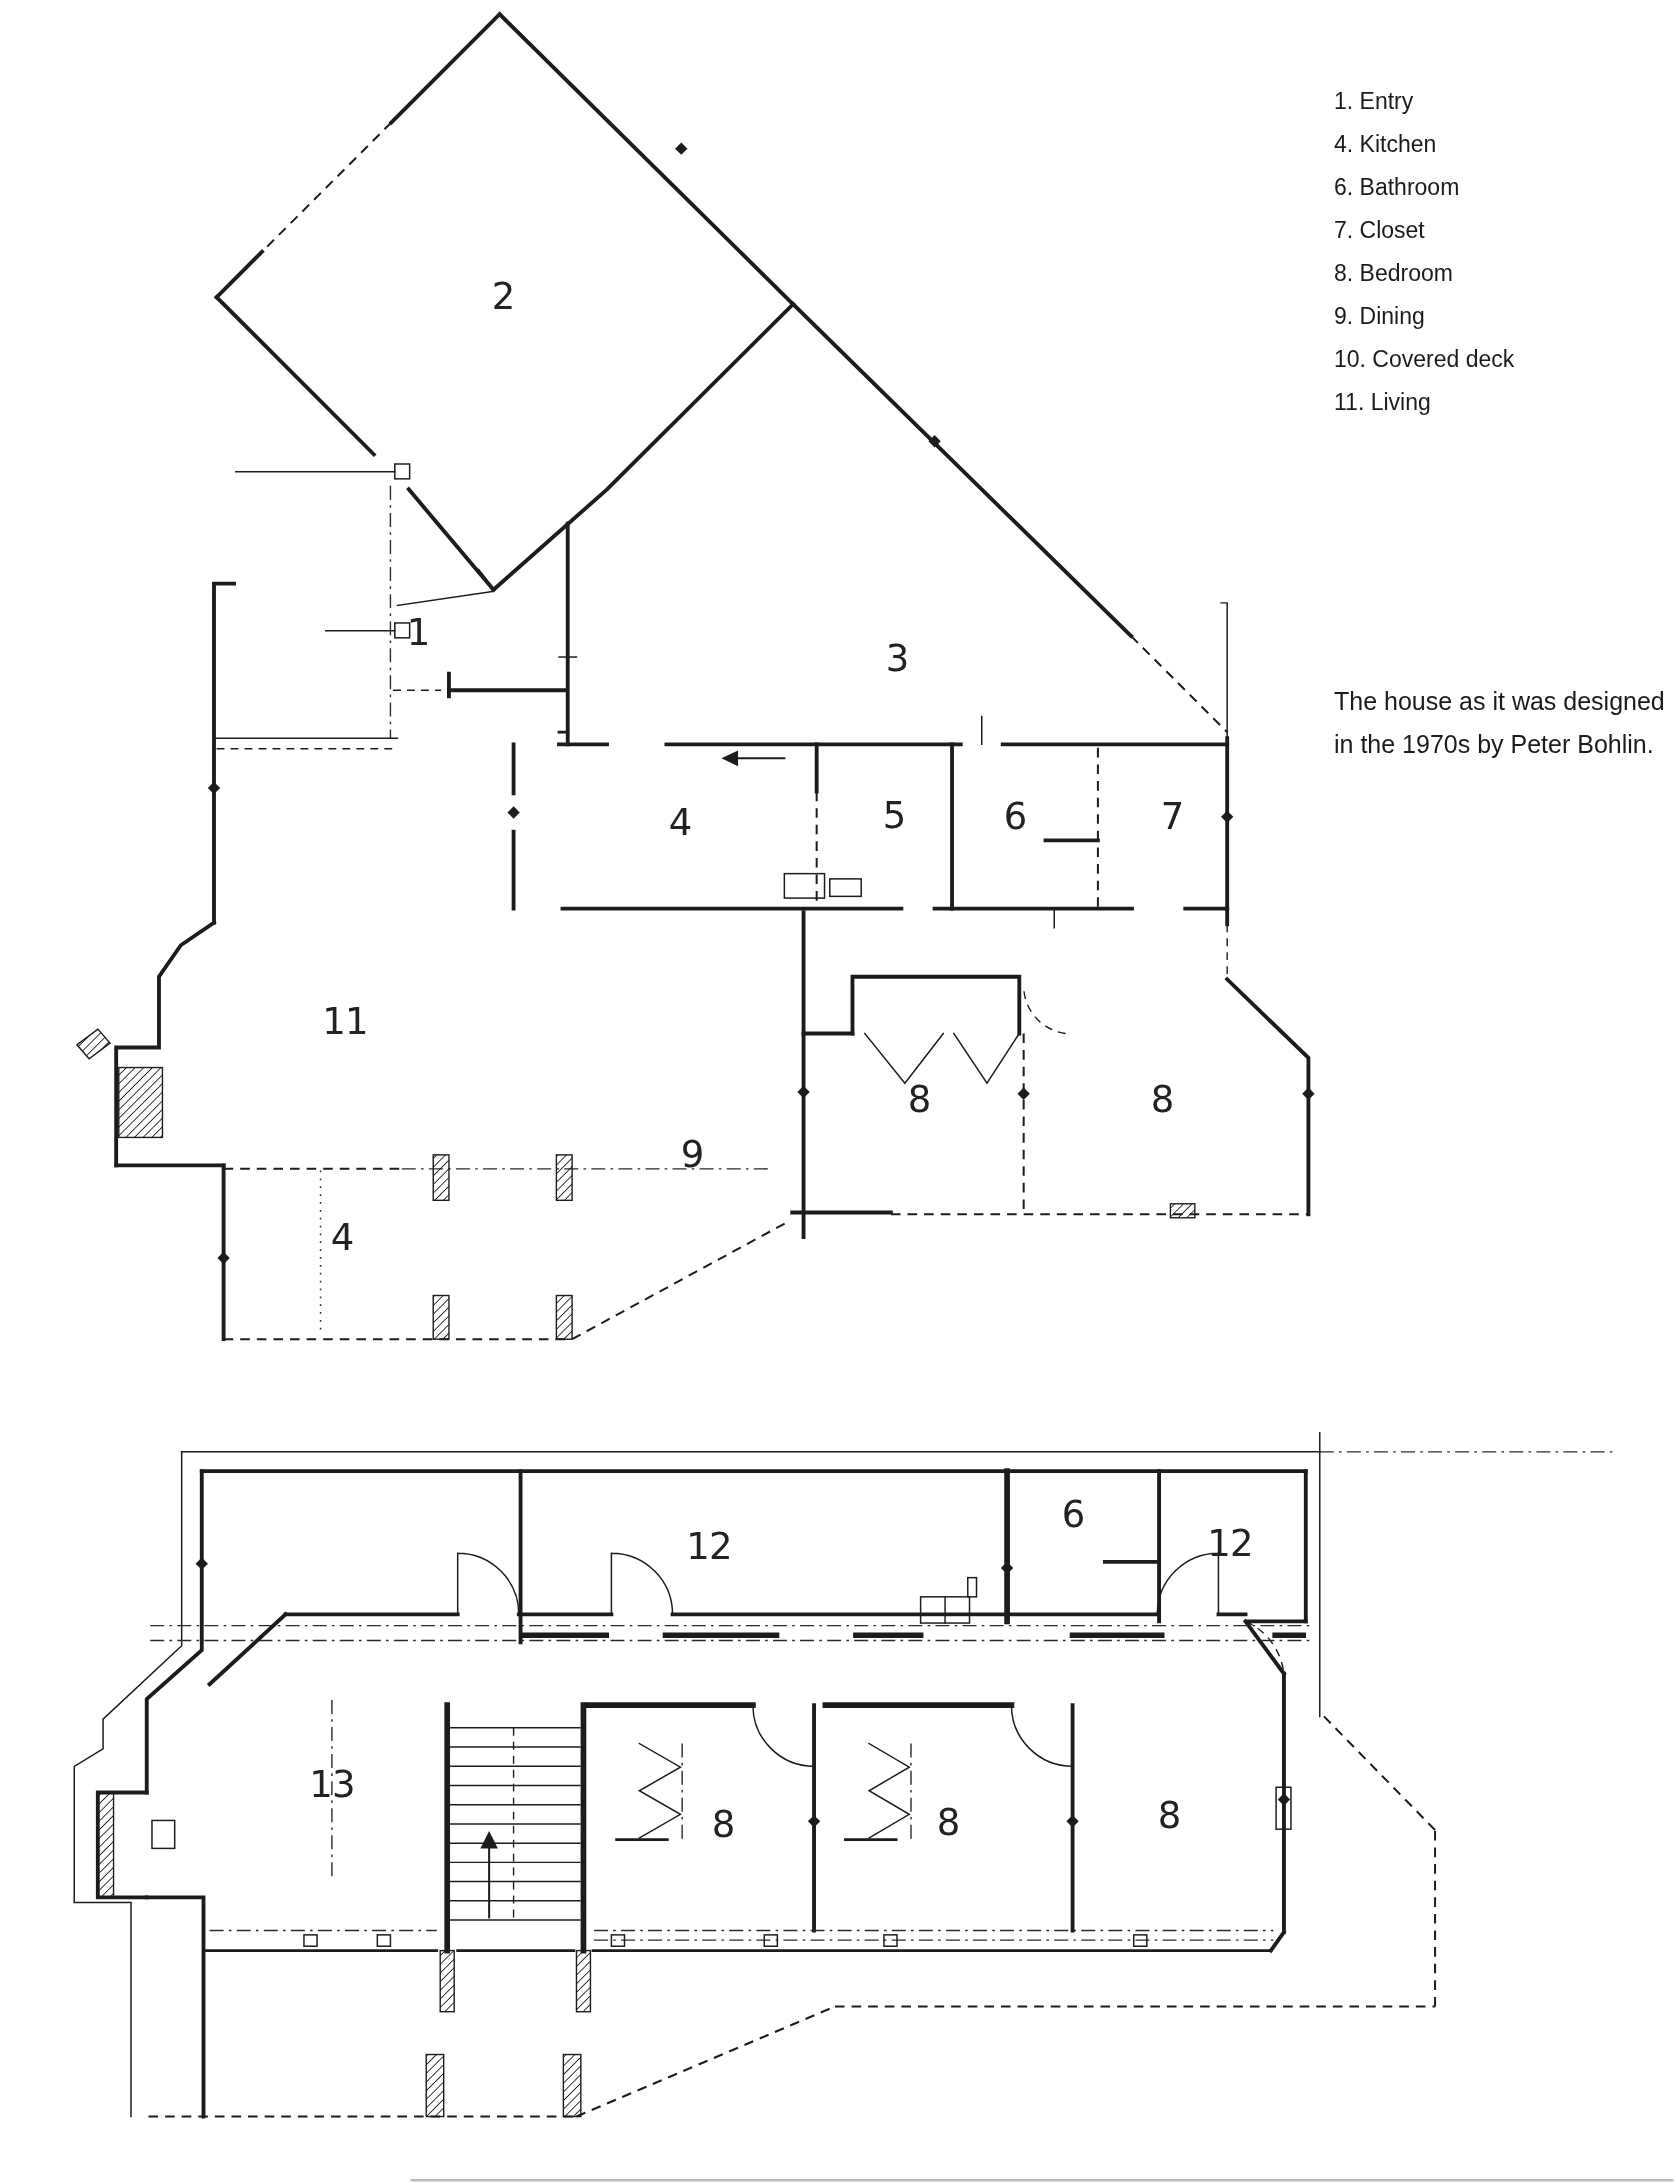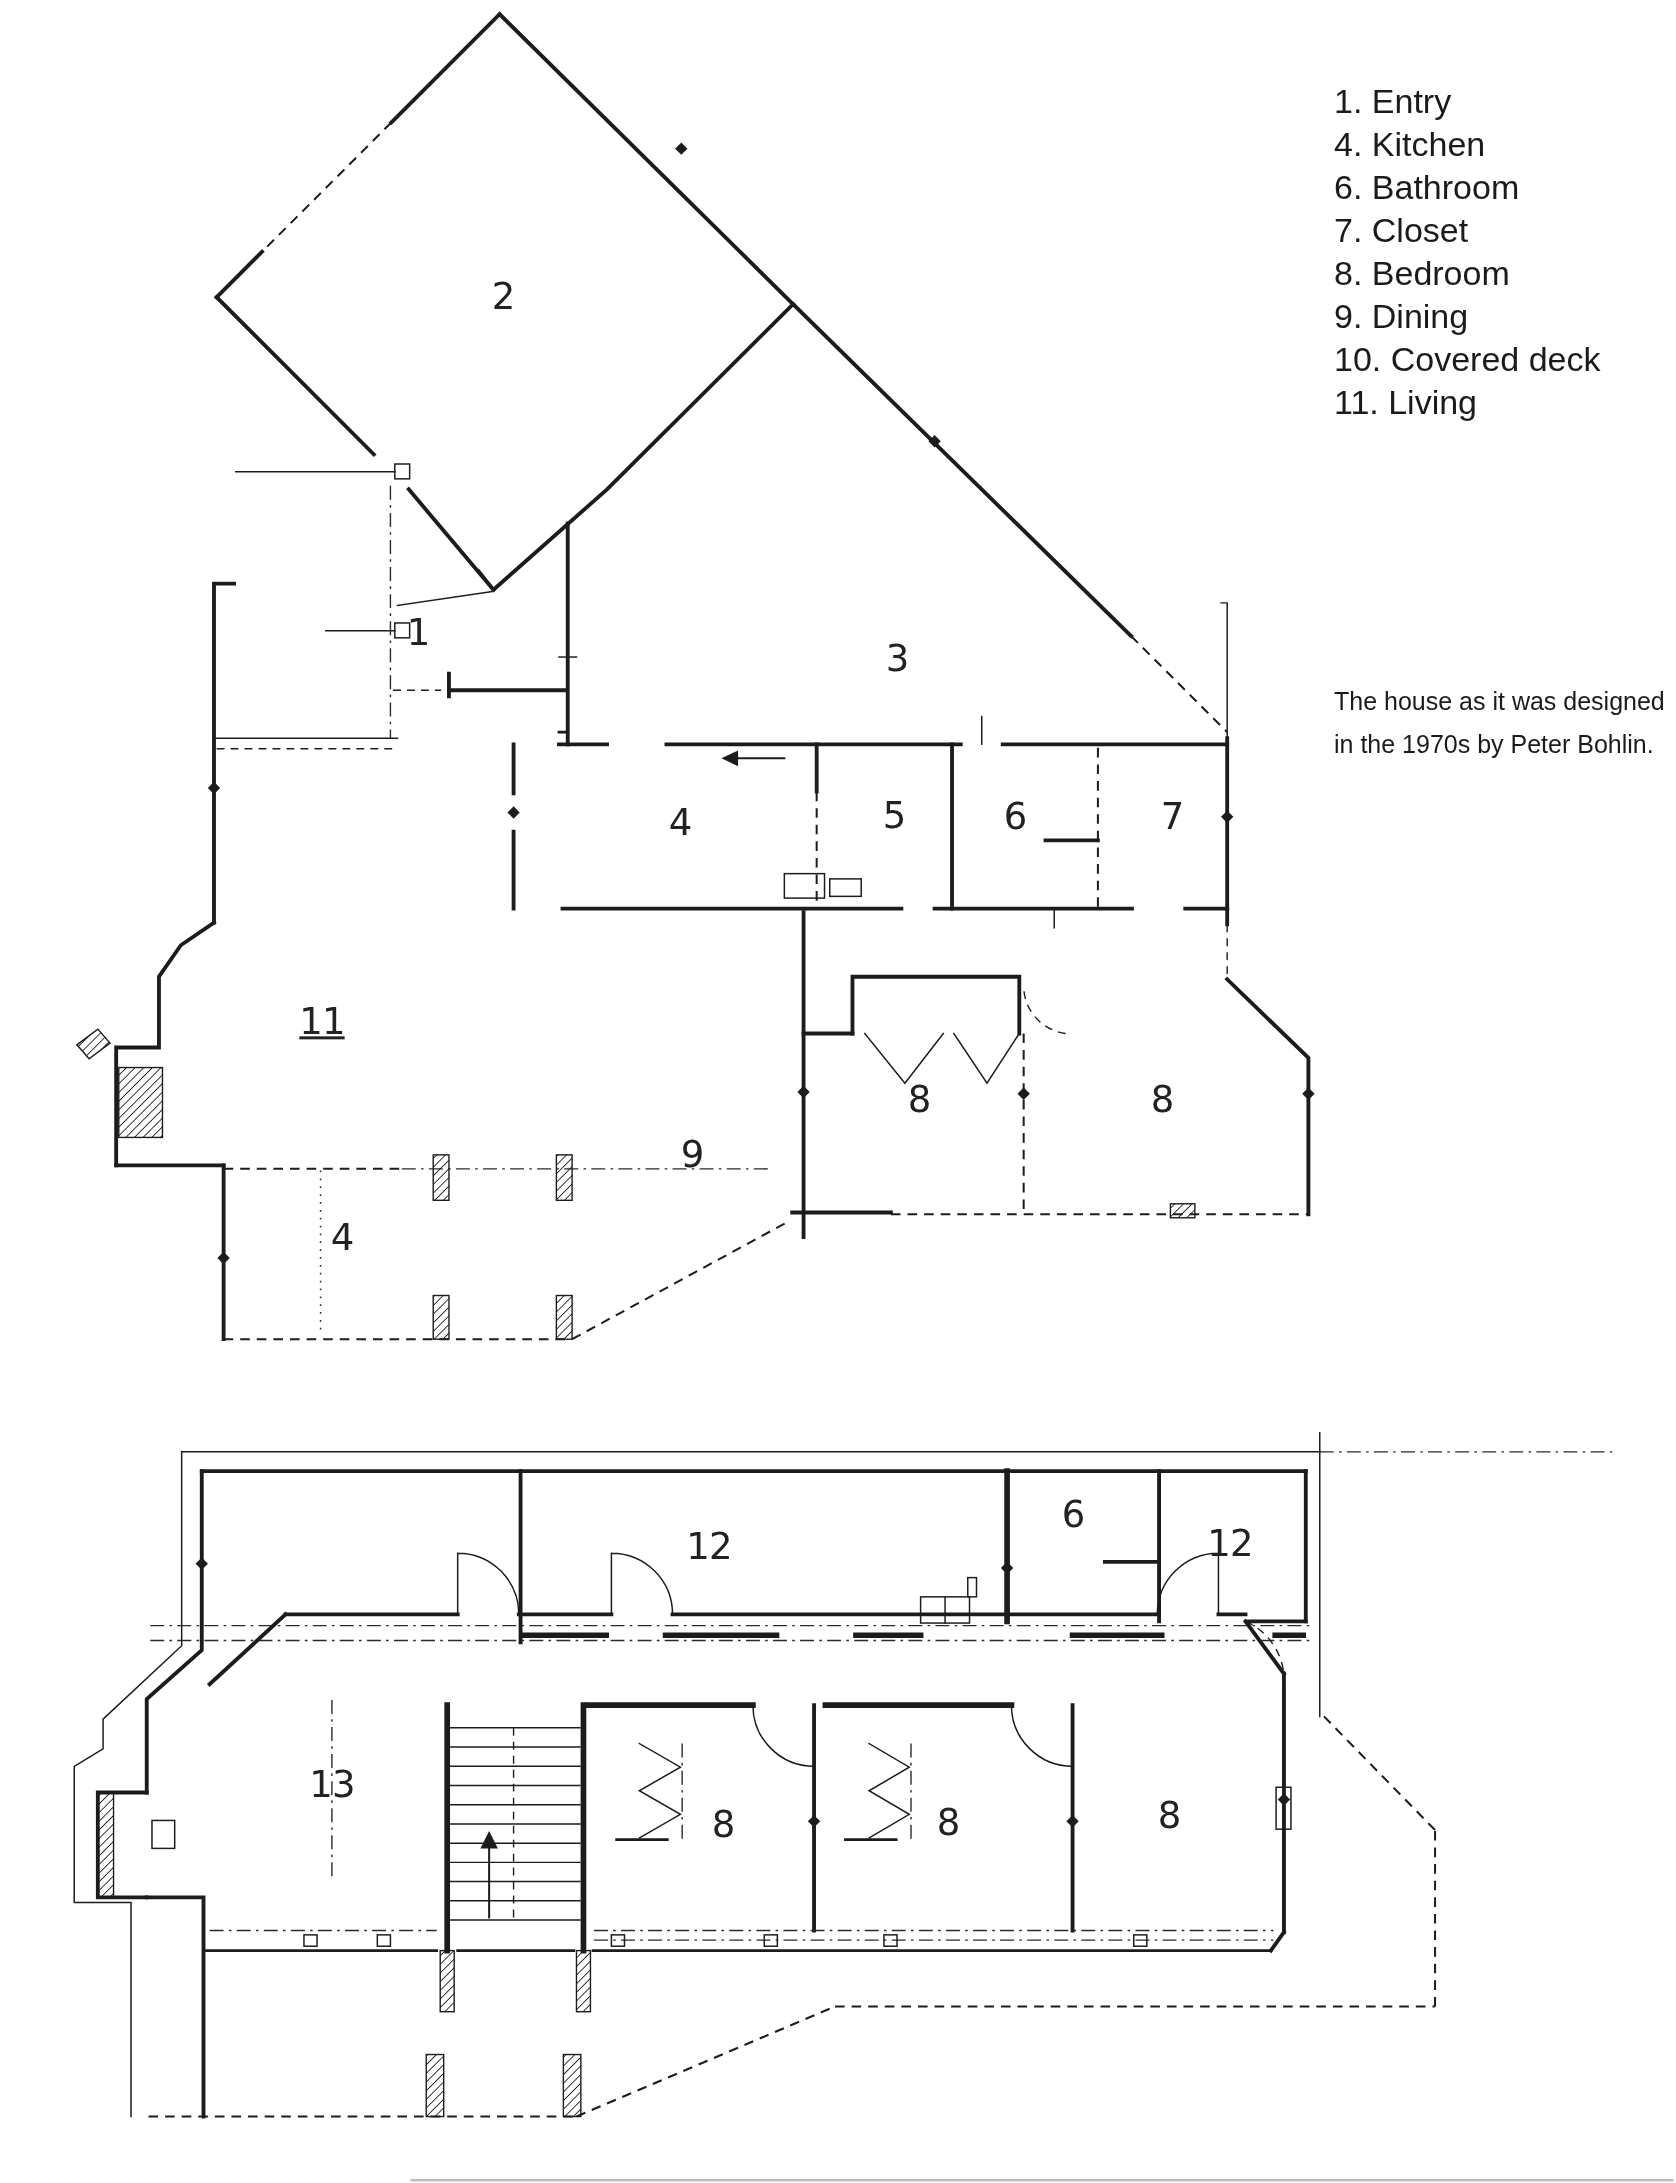--- a/index.html
+++ b/index.html
@@ -5,21 +5,21 @@
   html,body{margin:0;padding:0;background:#ffffff;}
   body{width:1677px;height:2184px;position:relative;overflow:hidden;
        font-family:"Liberation Sans", sans-serif;color:#1c1c1c;}
   .canvas{position:absolute;left:0;top:0;width:1677px;height:2184px;}
   svg{position:absolute;left:0;top:0;}
   .labels-layer{position:absolute;left:0;top:0;width:1677px;height:2184px;pointer-events:none;}
   .room-num{position:absolute;transform:translate(-50%,-55%);
             font-family:"DejaVu Sans", sans-serif;font-size:37px;font-weight:400;
             color:#222;letter-spacing:-0.9px;white-space:nowrap;}
   .legend{position:absolute;left:1334px;top:80px;width:342px;}
-  .legend-item{font-size:34px;line-height:43px;color:#1b1b1b;white-space:nowrap;}
+  .legend-item{font-size:23px;line-height:43px;color:#1b1b1b;white-space:nowrap;}
   .caption{position:absolute;left:1334px;top:680px;width:348px;
            font-size:25px;line-height:43px;color:#1b1b1b;}
   
   .w  {stroke:#1c1c1c;stroke-width:4.4;fill:none;stroke-linecap:square;}
   .w6 {stroke:#1c1c1c;stroke-width:6.5;fill:none;stroke-linecap:square;}
   .w3 {stroke:#1c1c1c;stroke-width:3.2;fill:none;stroke-linecap:square;}
   .t  {stroke:#1c1c1c;stroke-width:1.7;fill:none;stroke-linecap:square;}
   .t2 {stroke:#1c1c1c;stroke-width:2.3;fill:none;stroke-linecap:square;}
   .d  {stroke:#1c1c1c;stroke-width:2.3;fill:none;stroke-dasharray:11 8;stroke-linecap:butt;}
   .dthin{stroke:#1c1c1c;stroke-width:1.6;fill:none;stroke-dasharray:9 7;}
@@ -219,21 +219,21 @@
   </svg>
 
   <div class="labels-layer" id="labels-layer">
       <div class="room-num" style="left: 503px; top: 299px;">2</div>
       <div class="room-num" style="left: 418px; top: 635px;">1</div>
       <div class="room-num" style="left: 897px; top: 661px;">3</div>
       <div class="room-num" style="left: 680px; top: 825px;">4</div>
       <div class="room-num" style="left: 894px; top: 818px;">5</div>
       <div class="room-num" style="left: 1015px; top: 819px;">6</div>
       <div class="room-num" style="left: 1172px; top: 819px;">7</div>
-      <div class="room-num" style="left: 322px; top: 1024px; text-decoration: underline;">11</div>
+      <div class="room-num" style="left: 345px; top: 1024px;">11</div>
       <div class="room-num" style="left: 919px; top: 1102px;">8</div>
       <div class="room-num" style="left: 1162px; top: 1102px;">8</div>
       <div class="room-num" style="left: 692px; top: 1157px;">9</div>
       <div class="room-num" style="left: 342px; top: 1240px;">4</div>
       <div class="room-num" style="left: 709px; top: 1549px;">12</div>
       <div class="room-num" style="left: 1073px; top: 1517px;">6</div>
       <div class="room-num" style="left: 1230px; top: 1546px;">12</div>
       <div class="room-num" style="left: 332px; top: 1787px;">13</div>
       <div class="room-num" style="left: 723px; top: 1827px;">8</div>
       <div class="room-num" style="left: 948px; top: 1825px;">8</div>

